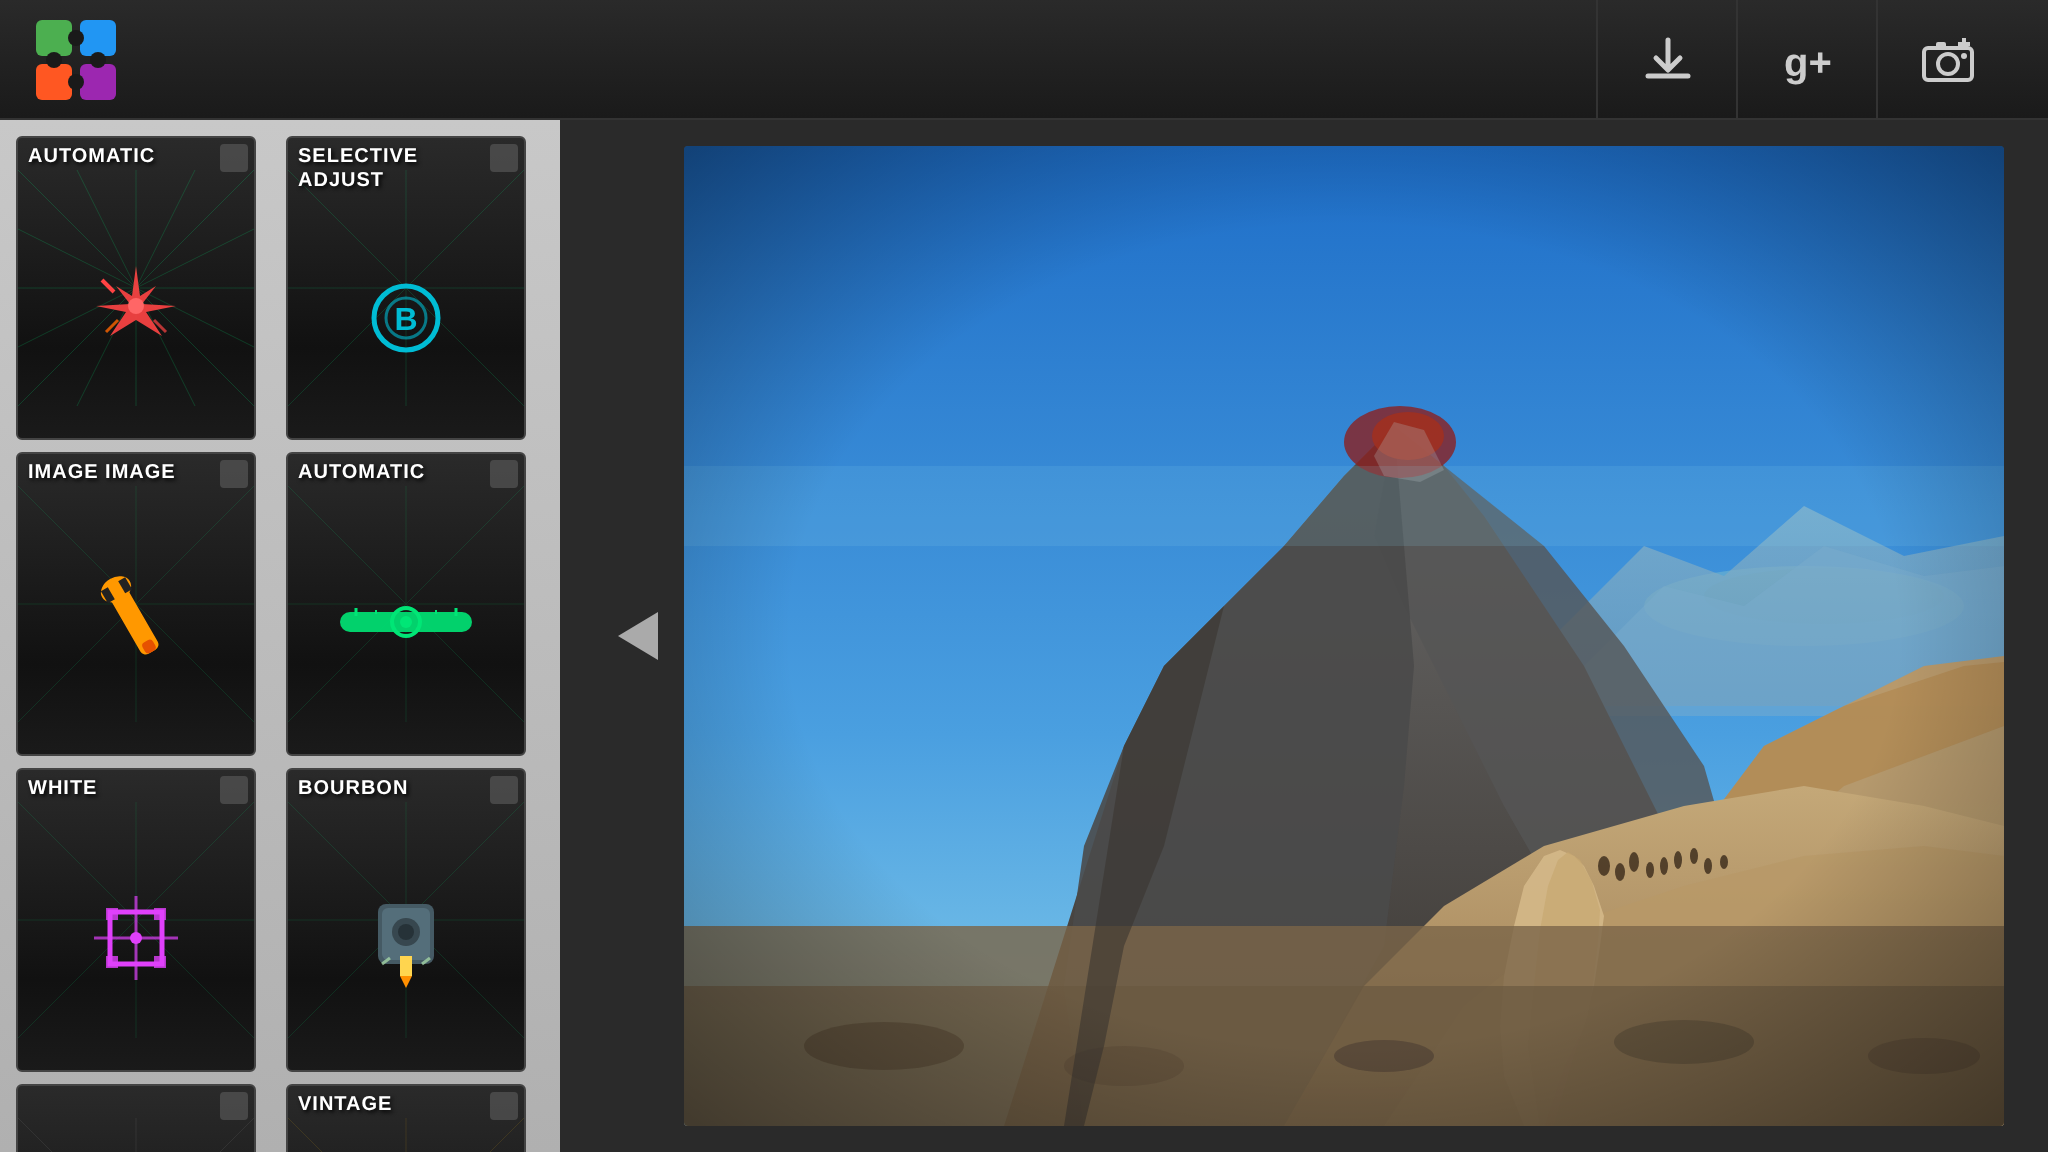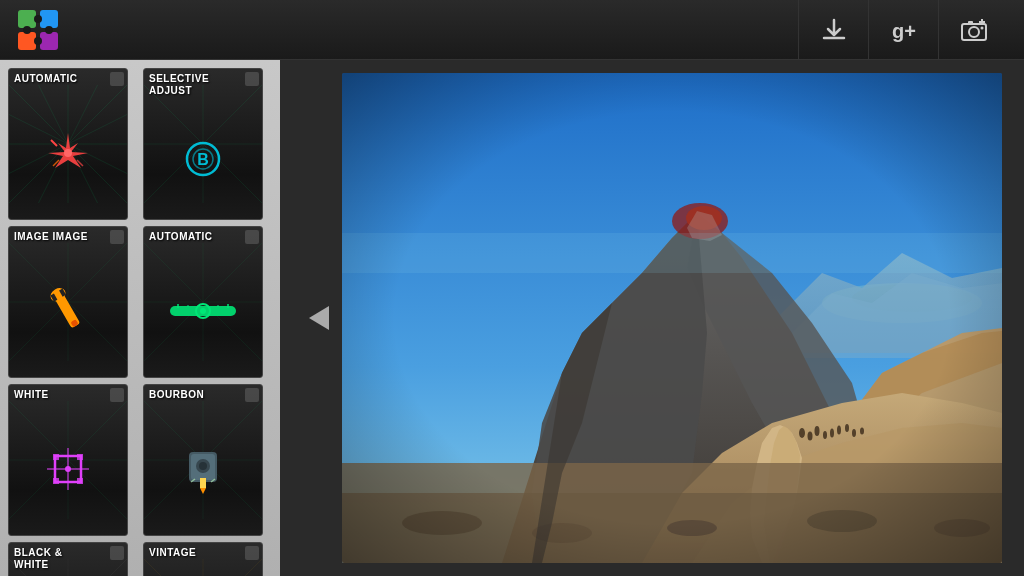--- a/index.html
+++ b/index.html
@@ -409,21 +409,20 @@
           <line x1="60" y1="60" x2="120" y2="0"></line>
             <line x1="60" y1="60" x2="60" y2="0"></line>
             <line x1="60" y1="60" x2="0" y2="0"></line>
           <line x1="60" y1="60" x2="0" y2="60"></line>
             <line x1="60" y1="60" x2="0" y2="120"></line>
             <line x1="60" y1="60" x2="60" y2="120"></line>
           <line x1="60" y1="60" x2="120" y2="120"></line>
             <line x1="60" y1="60" x2="120" y2="60"></line>
         </g>
       </svg>
-      <div class="tool-label">BLACK &amp;<br>WHITE</div>
       <div class="tool-icon-area">
 
         <svg width="50" height="60" viewBox="0 0 50 60">
 
           <rect x="0" y="0" width="50" height="40" fill="#666" opacity="0.4"></rect>
           <rect x="0" y="40" width="50" height="20" fill="#333" opacity="0.6"></rect>
 
           <polygon points="25,2 20,22 30,22" fill="#ddd"></polygon>
           <polygon points="20,22 16,38 34,38 30,22" fill="#bbb"></polygon>
           <rect x="13" y="38" width="24" height="4" fill="#aaa"></rect>

